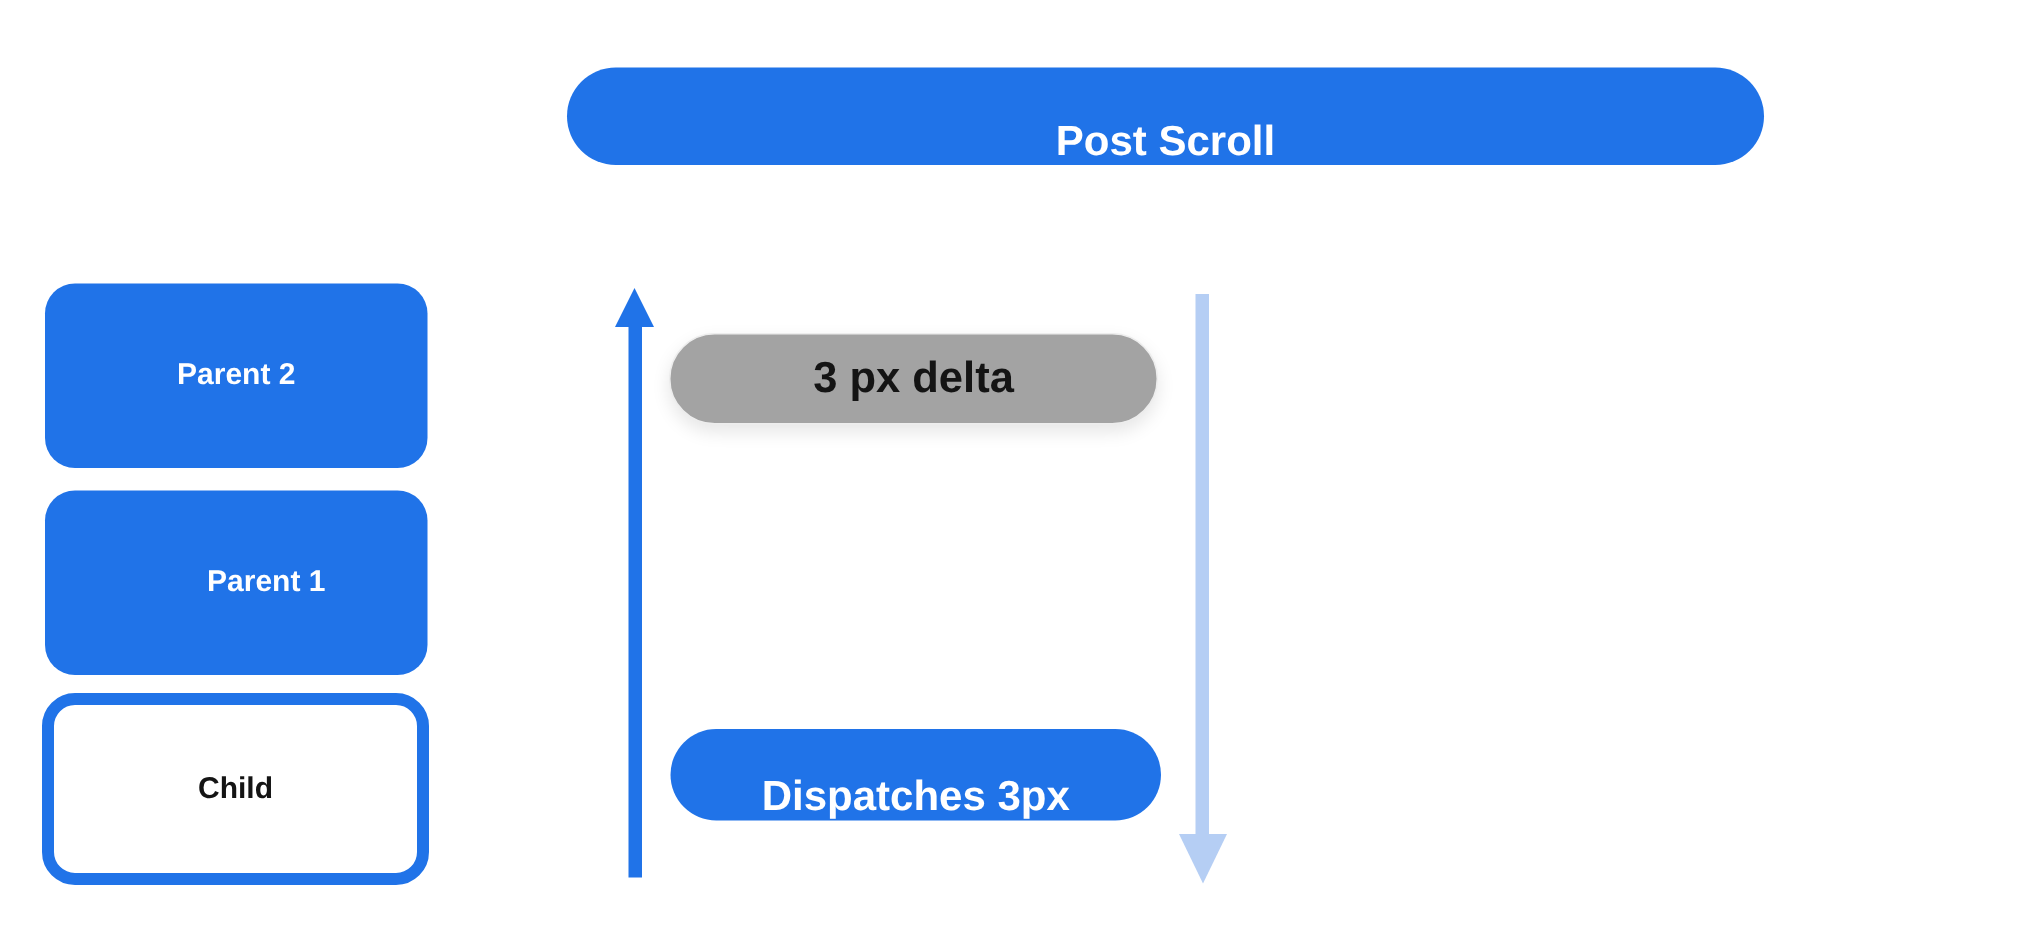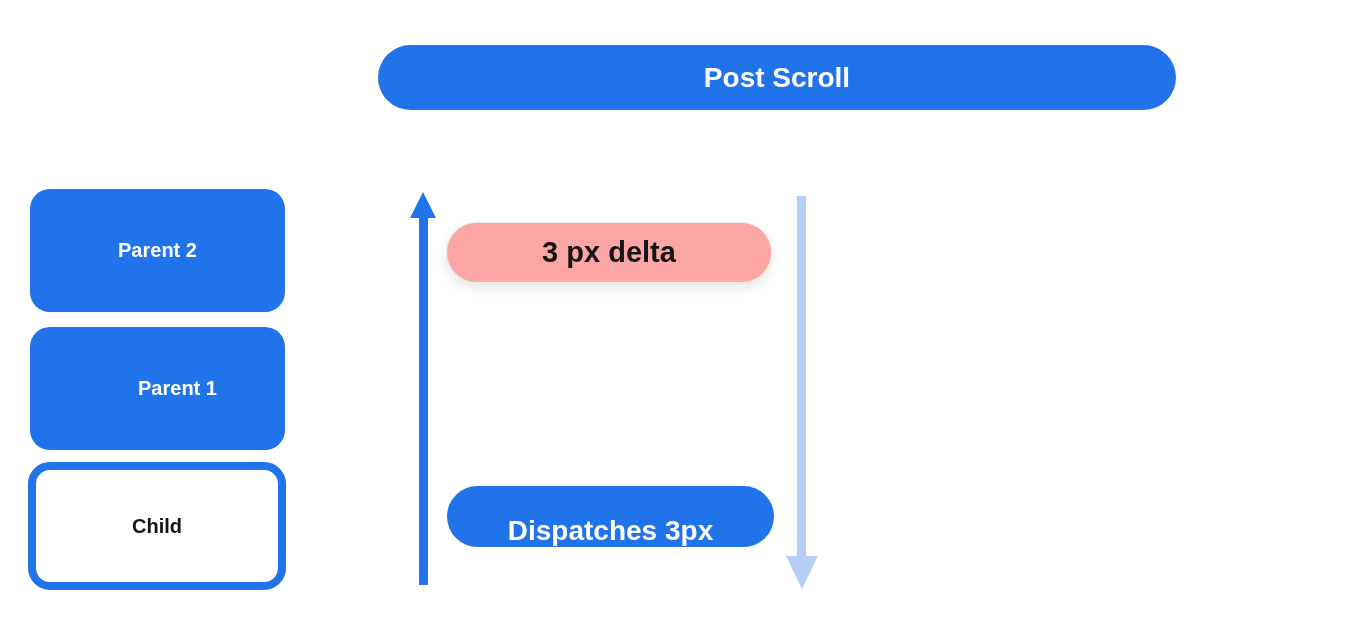--- a/index.html
+++ b/index.html
@@ -21,30 +21,31 @@
     position:absolute;
     display:flex;align-items:center;justify-content:center;
     box-sizing:border-box;
     font-weight:700;
   }
   .pill-blue{
     background:var(--primary-blue);
     color:var(--text-white);
   }
   .pill-white{
-    background:#fca5a5;
+    background:#a3a3a3;
     color:var(--text-dark);
     border:1px solid var(--pill-border);
     box-shadow:0 5px 12px rgba(0,0,0,0.10);
     text-align:center;
   }
   .post-scroll{
     left:378px;top:45px;width:798px;height:65px;
     border-radius:33px;
     font-size:28px;
+    align-items:flex-end;
   }
   .box{
     position:absolute;
     left:30px;width:255px;
     display:flex;align-items:center;justify-content:center;
     box-sizing:border-box;
     border-radius:20px;
     font-size:20px;font-weight:700;
   }
   .box-filled{

